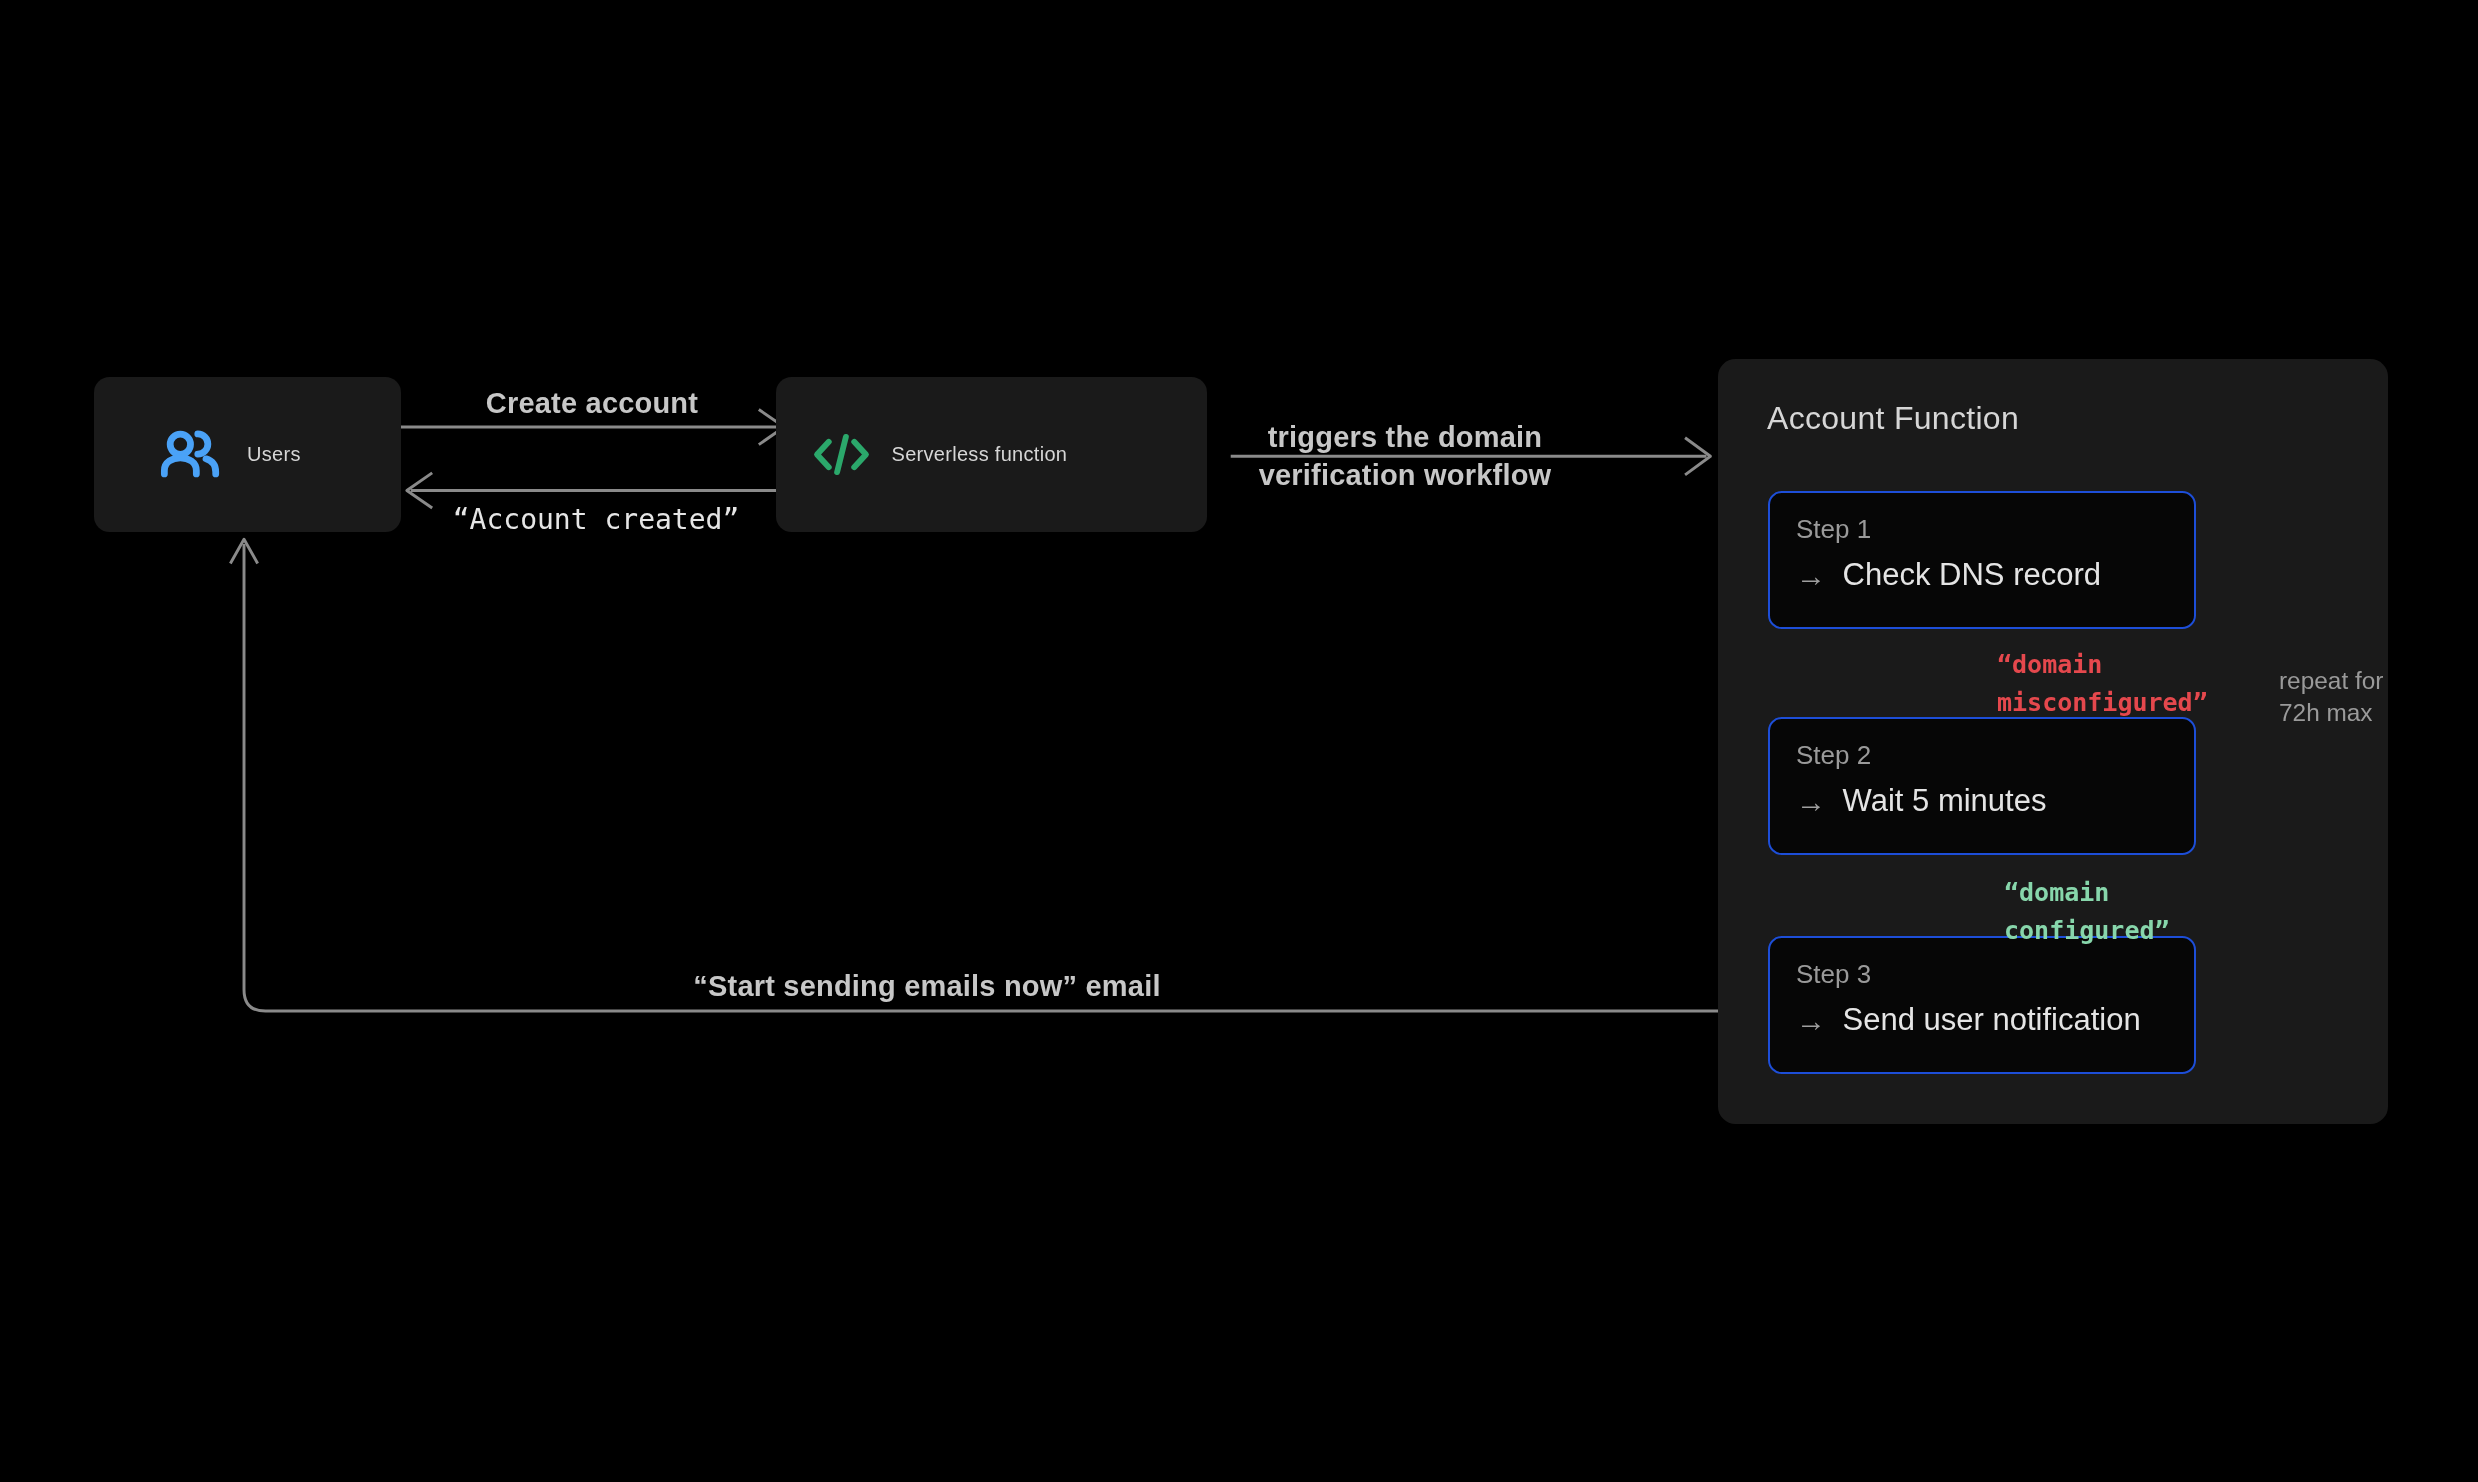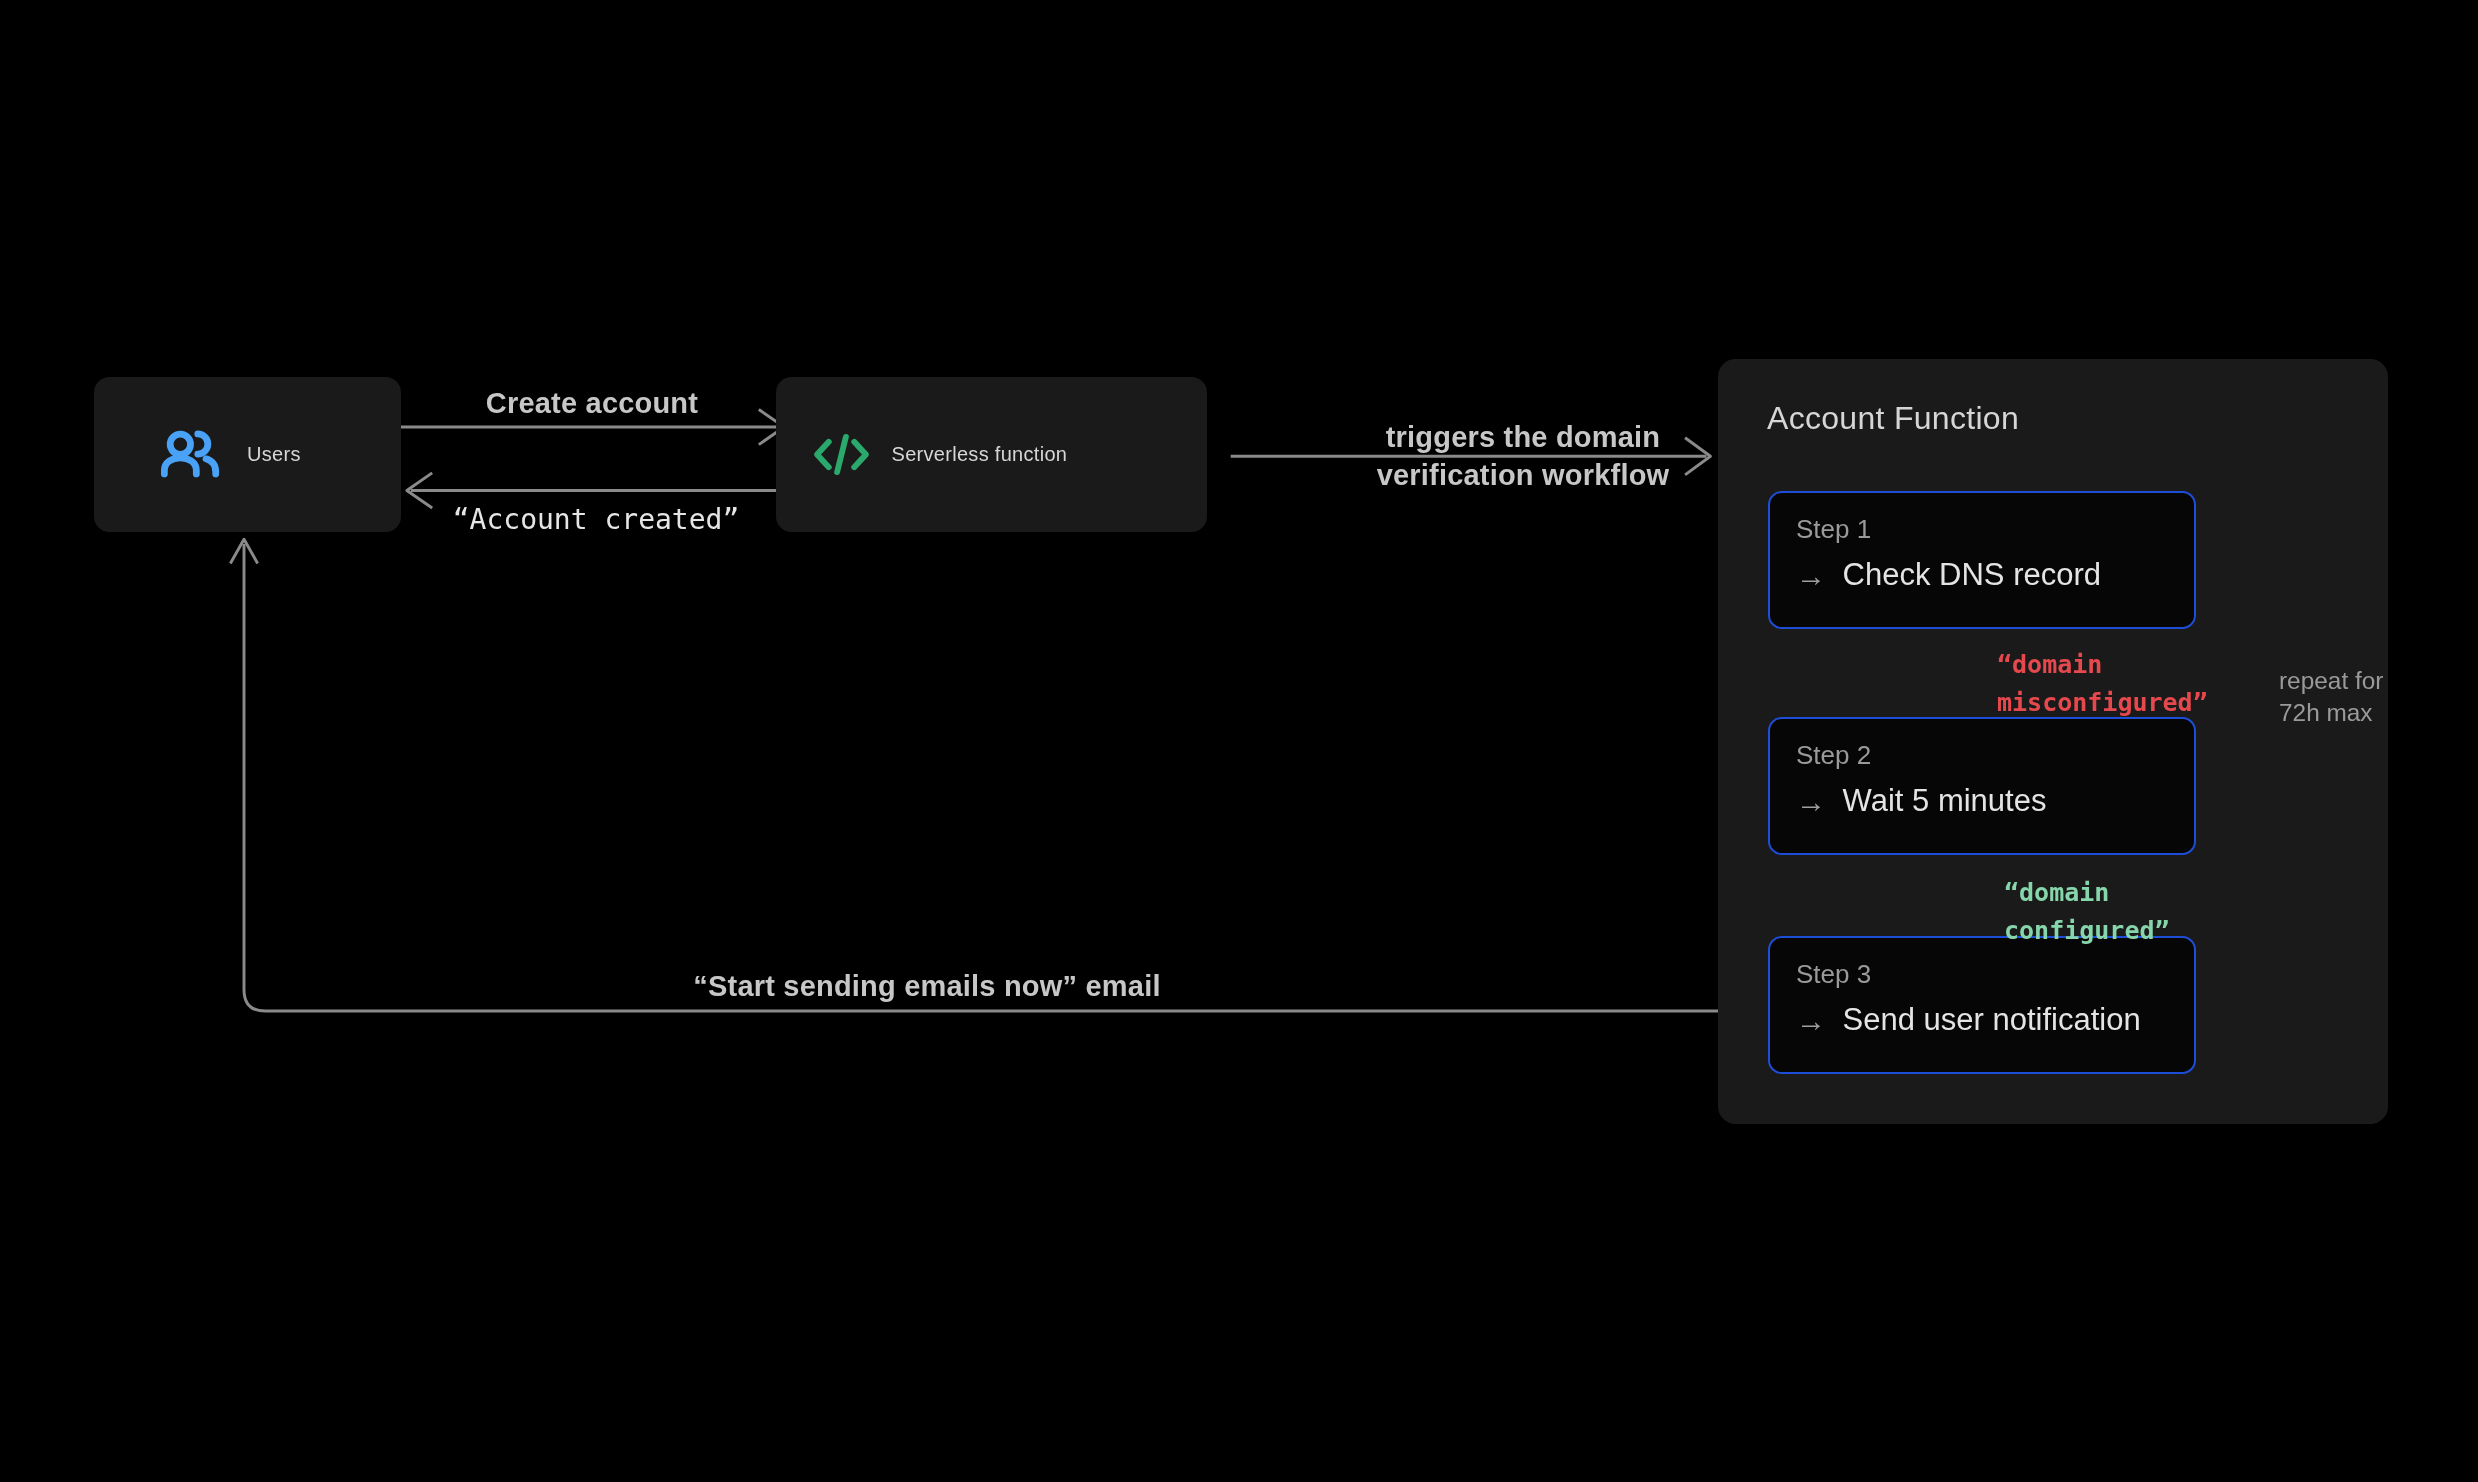--- a/index.html
+++ b/index.html
@@ -32,21 +32,21 @@
   #step-1 { top:132px; } #step-2 { top:358px; } #step-3 { top:577px; }
   .step-label { font-size:26px; color:#9a9a9a; }
   .step-title { margin-top:12.7px; display:flex; align-items:center; gap:16.6px; font-size:31px; color:#e4e4e4; }
   .step-arrow { color:#9f9f9f; font-size:30px; line-height:1; transform:translateY(1px); }
 
   .edge-label-bold {
     position:absolute; font-weight:700; font-size:29px; color:#c7c7c7;
     text-align:center; line-height:38px; white-space:pre-line; letter-spacing:0.2px;
   }
   #label-create-account { left:401px; top:384px; width:382px; }
-  #label-trigger { left:1328px; top:418px; width:390px; }
+  #label-trigger { left:1210px; top:418px; width:390px; }
   #label-send-email { left:683px; top:967px; width:488px; }
 
   .edge-label-mono {
     position:absolute; font-family:"DejaVu Sans Mono", monospace;
     font-size:28px; color:#e5e5e5; white-space:pre-line;
   }
   #label-account-created { left:401px; top:503px; width:390px; text-align:center; }
   .mono-small { font-size:25px; line-height:38px;font-weight:bold; }
   #label-misconfigured { left:1997px; top:646px; color:#e5484d; }
   #label-configured { left:2004px; top:874px; color:#87d6ab; }

